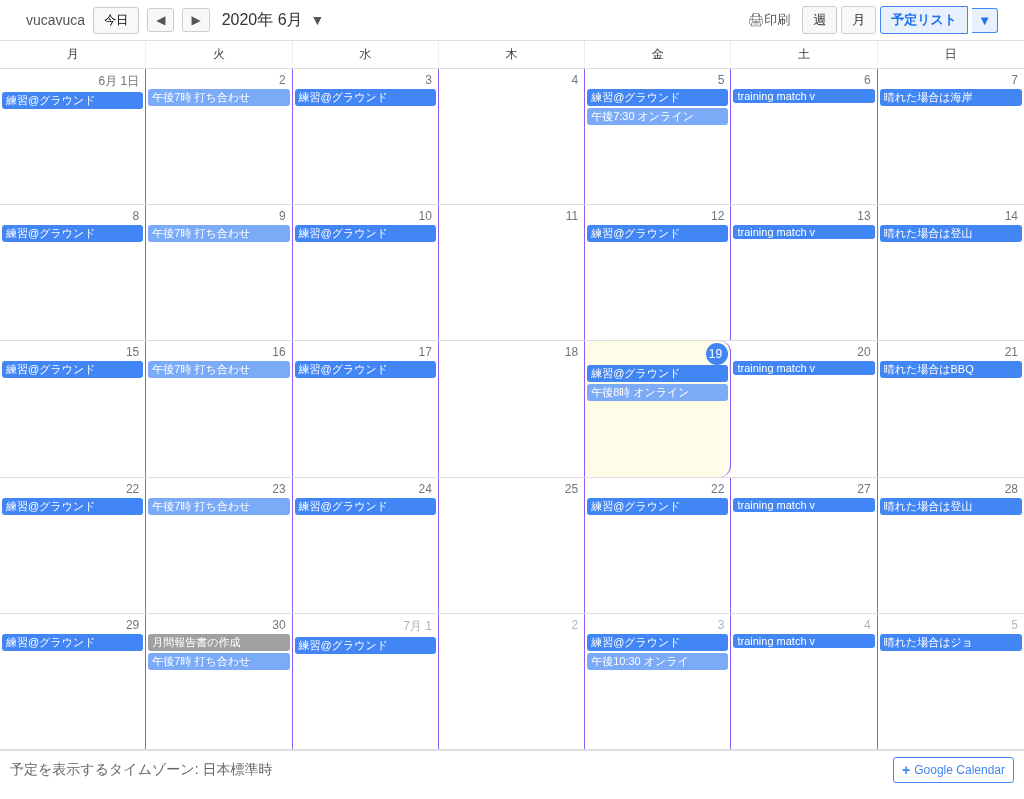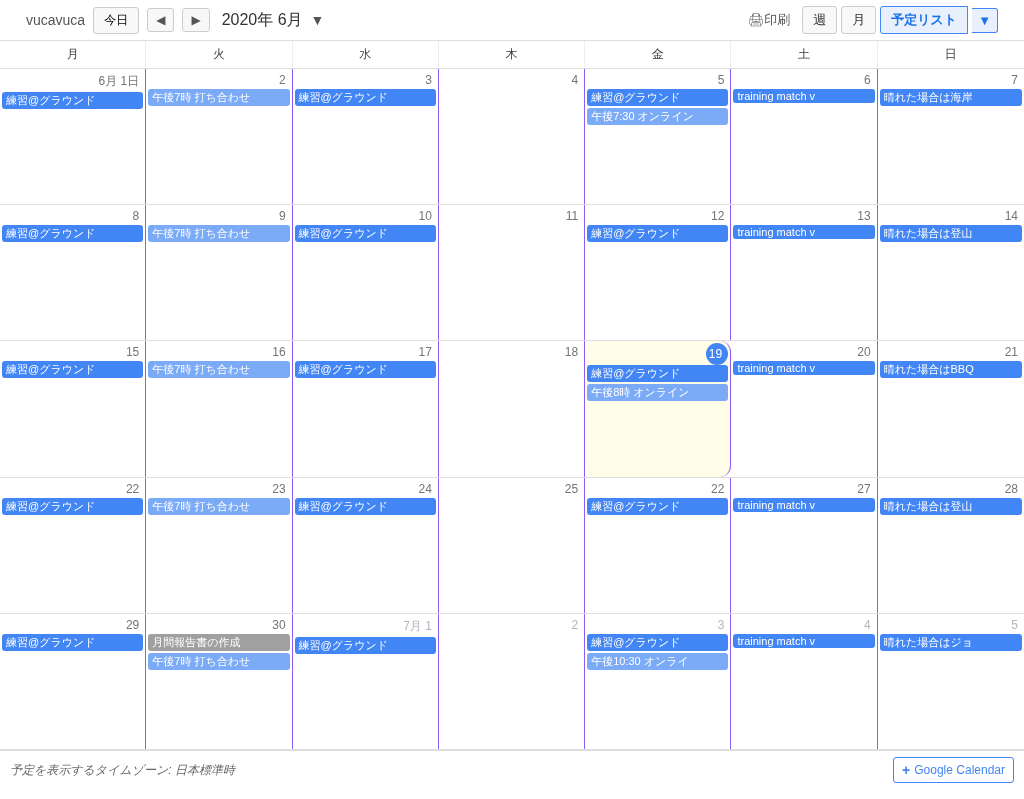--- a/index.html
+++ b/index.html
@@ -31,21 +31,21 @@
     .day-number.other-month { color: #b0b7bf; }
     .day-number.today { background: #4285f4; color: #fff; border-radius: 50%; width: 22px; height: 22px; display: flex; align-items: center; justify-content: center; margin-left: auto; font-size: 12px; }
     .day-cell.today-col { background: #fffde7; border-radius: 11px; }
 
     .event { border-radius: 3px; padding: 1px 4px; margin-bottom: 2px; font-size: 11px; color: #fff; cursor: pointer; overflow: hidden; white-space: nowrap; text-overflow: ellipsis; }
     .event.blue { background: #4285f4; }
     .event.light-blue { background: #7baaf7; }
     .event.gray { background: #a0a0a0; color: #fff; }
 
     #footer { border-top: 1px solid #ddd; padding: 6px 10px; display: flex; align-items: center; justify-content: space-between; background: #fff; }
-    #timezone { font-size: 12px; color: #666; font-style: italic; }
+    #timezone { font-size: 14px; color: #666; }
     #google-cal-btn { display: flex; align-items: center; gap: 4px; border: 1px solid #4285f4; border-radius: 3px; padding: 4px 8px; font-size: 12px; color: #4285f4; cursor: pointer; background: #fff; }
     .gcal-plus { color: #4285f4; font-weight: bold; font-size: 14px; }
   </style>
 </head>
 <body>
 
 <div id="header">
   <span id="app-title">vucavuca</span>
   <button id="today-btn">今日</button>
   <button class="nav-btn">◀</button>

